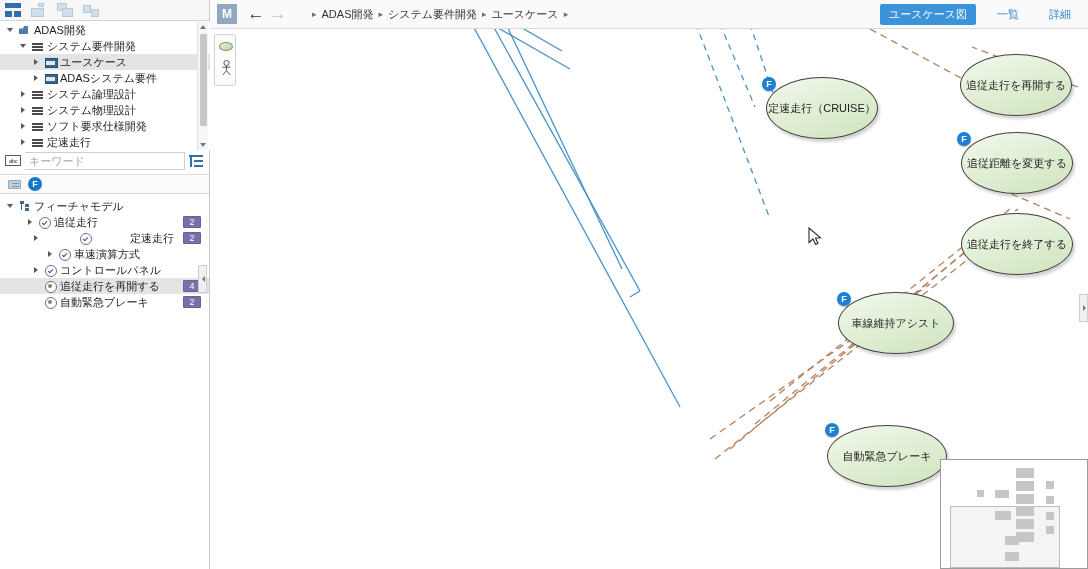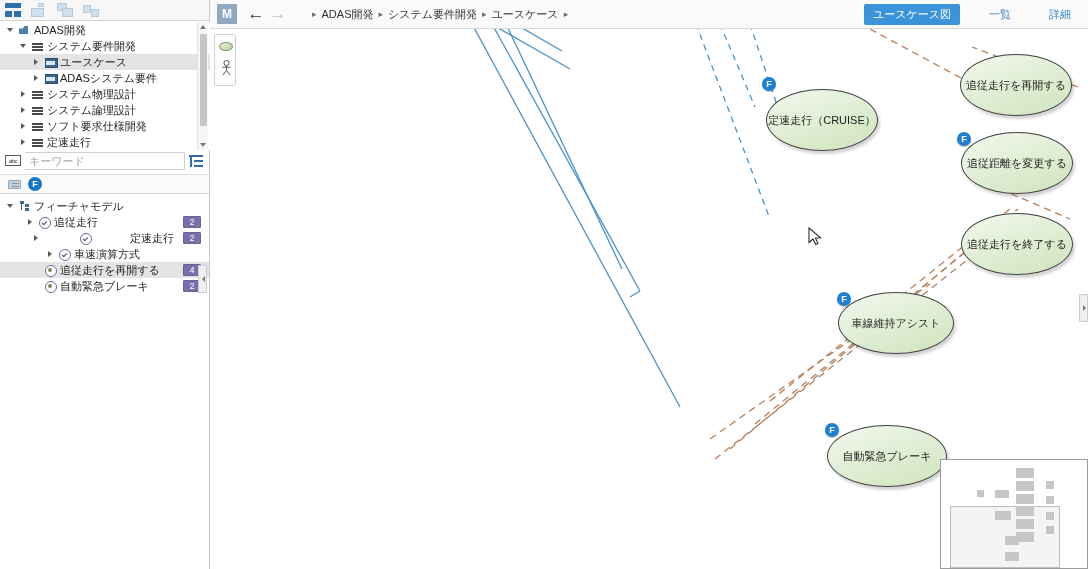--- a/index.html
+++ b/index.html
@@ -247,21 +247,21 @@
     margin-left: 18px;
     display: flex; align-items: center;
     font-size: 11px; color: #333;
   }
   .bc-sep {
     color: #6b6b6b; margin: 0 5px; font-size: 9px;
   }
   .bc-item { cursor: pointer; }
   #tabs {
     position: absolute; right: 8px; top: 4px;
-    display: flex; align-items: center; gap: 20px;
+    display: flex; align-items: center; gap: 12px;
   }
   .tab {
     padding: 3px 9px; font-size: 11px;
     color: #2f7fc4; cursor: pointer; border-radius: 2px;
   }
   .tab.active { background: #3b94d9; color: #fff; }
 
   
   #canvas {
     position: absolute; left: 210px; top: 29px;
@@ -379,26 +379,26 @@
           <span class="lbl">ユースケース</span>
         </div>
         <div class="tree-row" style="padding-left: 30px;">
           <div class="twisty closed"></div>
           <div class="ic ic-diag"></div>
           <span class="lbl">ADASシステム要件</span>
         </div>
         <div class="tree-row" style="padding-left: 17px;">
           <div class="twisty closed"></div>
           <div class="ic ic-pkg"></div>
+          <span class="lbl">システム論理設計</span>
+        </div>
+        <div class="tree-row" style="padding-left: 17px;">
+          <div class="twisty closed"></div>
+          <div class="ic ic-pkg"></div>
           <span class="lbl">システム物理設計</span>
-        </div>
-        <div class="tree-row" style="padding-left: 17px;">
-          <div class="twisty closed"></div>
-          <div class="ic ic-pkg"></div>
-          <span class="lbl">システム論理設計</span>
         </div>
         <div class="tree-row" style="padding-left: 17px;">
           <div class="twisty closed"></div>
           <div class="ic ic-pkg"></div>
           <span class="lbl">ソフト要求仕様開発</span>
         </div>
         <div class="tree-row" style="padding-left: 17px;">
           <div class="twisty closed"></div>
           <div class="ic ic-pkg"></div>
           <span class="lbl">定速走行</span>
@@ -445,20 +445,25 @@
         <div class="tree-row" style="padding-left: 30px; gap: 35px;">
           <div class="twisty closed"></div>
           <div class="ic ic-check"></div>
           <span class="lbl">定速走行</span>
           <span class="badge">2</span>
         </div>
         <div class="tree-row" style="padding-left: 44px;">
           <div class="twisty closed"></div>
           <div class="ic ic-check"></div>
           <span class="lbl">車速演算方式</span>
+        </div>
+        <div class="tree-row" style="padding-left: 30px;">
+          <div class="twisty closed"></div>
+          <div class="ic ic-check"></div>
+          <span class="lbl">コントロールパネル</span>
         </div>
         <div class="tree-row selected" style="padding-left: 30px;">
           <div class="twisty"></div>
           <div class="ic ic-dot"></div>
           <span class="lbl">追従走行を再開する</span>
           <span class="badge">4</span>
         </div>
         <div class="tree-row" style="padding-left: 30px;">
           <div class="twisty"></div>
           <div class="ic ic-dot"></div>
@@ -532,21 +537,21 @@
           <circle cx="5.5" cy="3" r="2.6" fill="none" stroke="#555" stroke-width="1"></circle>
           <line x1="5.5" y1="5.6" x2="5.5" y2="10.5" stroke="#555" stroke-width="1"></line>
           <line x1="1.5" y1="7.2" x2="9.5" y2="7.2" stroke="#555" stroke-width="1"></line>
           <line x1="5.5" y1="10.5" x2="1.8" y2="15" stroke="#555" stroke-width="1"></line>
           <line x1="5.5" y1="10.5" x2="9.2" y2="15" stroke="#555" stroke-width="1"></line>
         </svg>
       </div>
     </div>
 
     <div id="usecase-layer">
-        <div class="uc" style="left: 556px; top: 60px; width: 112px; height: 62px;">
+        <div class="uc" style="left: 556px; top: 48px; width: 112px; height: 62px;">
           <span>定速走行（CRUISE）</span>
         </div>
         <div class="uc-fbadge" style="left: 552px; top: 48px;">F</div>
         <div class="uc" style="left: 750px; top: 25px; width: 112px; height: 62px;">
           <span>追従走行を再開する</span>
         </div>
         <div class="uc" style="left: 751px; top: 103px; width: 112px; height: 62px;">
           <span>追従距離を変更する</span>
         </div>
         <div class="uc-fbadge" style="left: 747px; top: 103px;">F</div>

